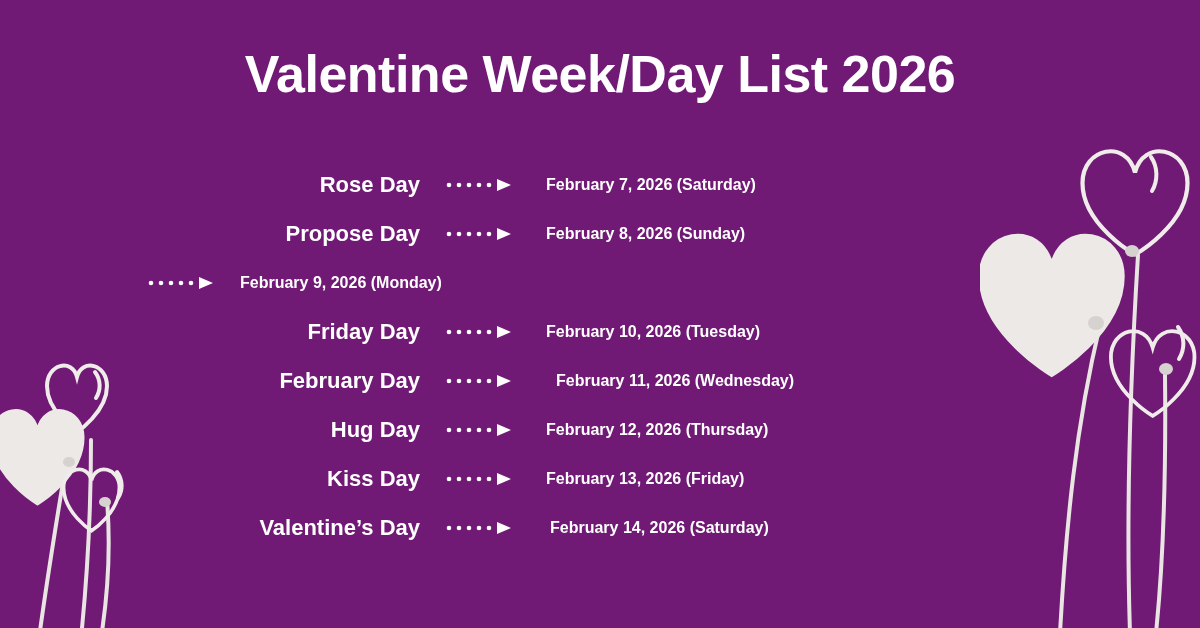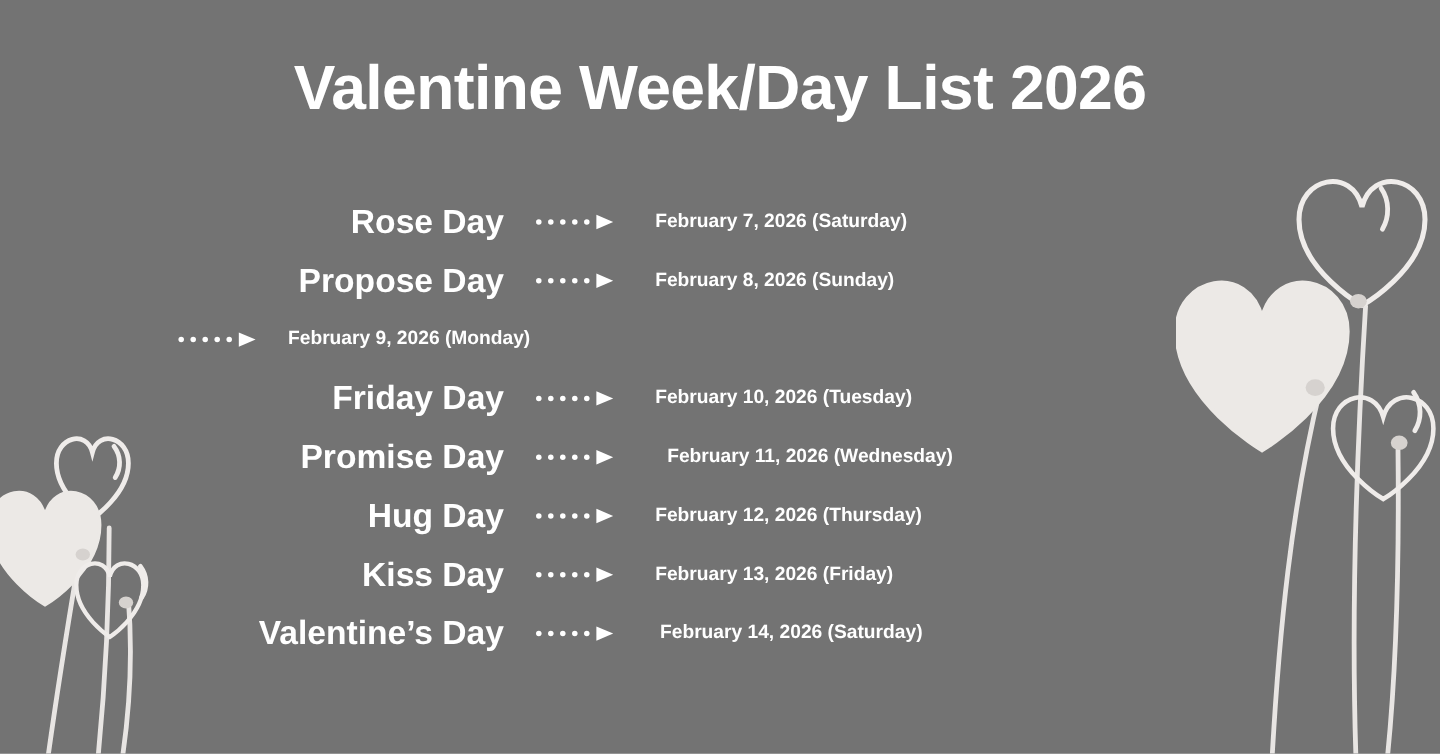--- a/index.html
+++ b/index.html
@@ -9,21 +9,21 @@
   body {
     width: 1200px;
     height: 628px;
     overflow: hidden;
     font-family: "Liberation Sans", sans-serif;
   }
   .poster {
     position: relative;
     width: 1200px;
     height: 628px;
-    background: #737373;
+    background: #701a75;
     overflow: hidden;
   }
   .title {
     position: absolute;
     top: 44px;
     left: 0;
     width: 1200px;
     text-align: center;
     color: #ffffff;
     font-size: 52px;
@@ -39,21 +39,21 @@
   }
   .row {
     display: flex;
     align-items: center;
     height: 49px;
   }
   .day-name {
     width: 300px;
     text-align: right;
     color: #ffffff;
-    font-size: 28px;
+    font-size: 22px;
     font-weight: bold;
     white-space: nowrap;
     padding-right: 6px;
   }
   .arrow {
     width: 110px;
     display: flex;
     align-items: center;
     justify-content: center;
   }
@@ -203,21 +203,21 @@
             <circle cx="34" cy="8" r="2.3"></circle>
               <circle cx="44" cy="8" r="2.3"></circle>
           </g>
           <path d="M52 2 L66 8 L52 14 Z" fill="#ffffff"></path>
         </svg>
       </div>
       <div class="date">February 10, 2026 (Tuesday)</div>
     </div>
 
     <div class="row">
-      <div class="day-name">Promise Day</div>
+      <div class="day-name">February Day</div>
       <div class="arrow">
         <svg width="72" height="16" viewBox="0 0 72 16" aria-hidden="true">
           <g fill="#ffffff">
             <circle cx="4" cy="8" r="2.3"></circle>
               <circle cx="14" cy="8" r="2.3"></circle>
               <circle cx="24" cy="8" r="2.3"></circle>
             <circle cx="34" cy="8" r="2.3"></circle>
               <circle cx="44" cy="8" r="2.3"></circle>
           </g>
           <path d="M52 2 L66 8 L52 14 Z" fill="#ffffff"></path>

